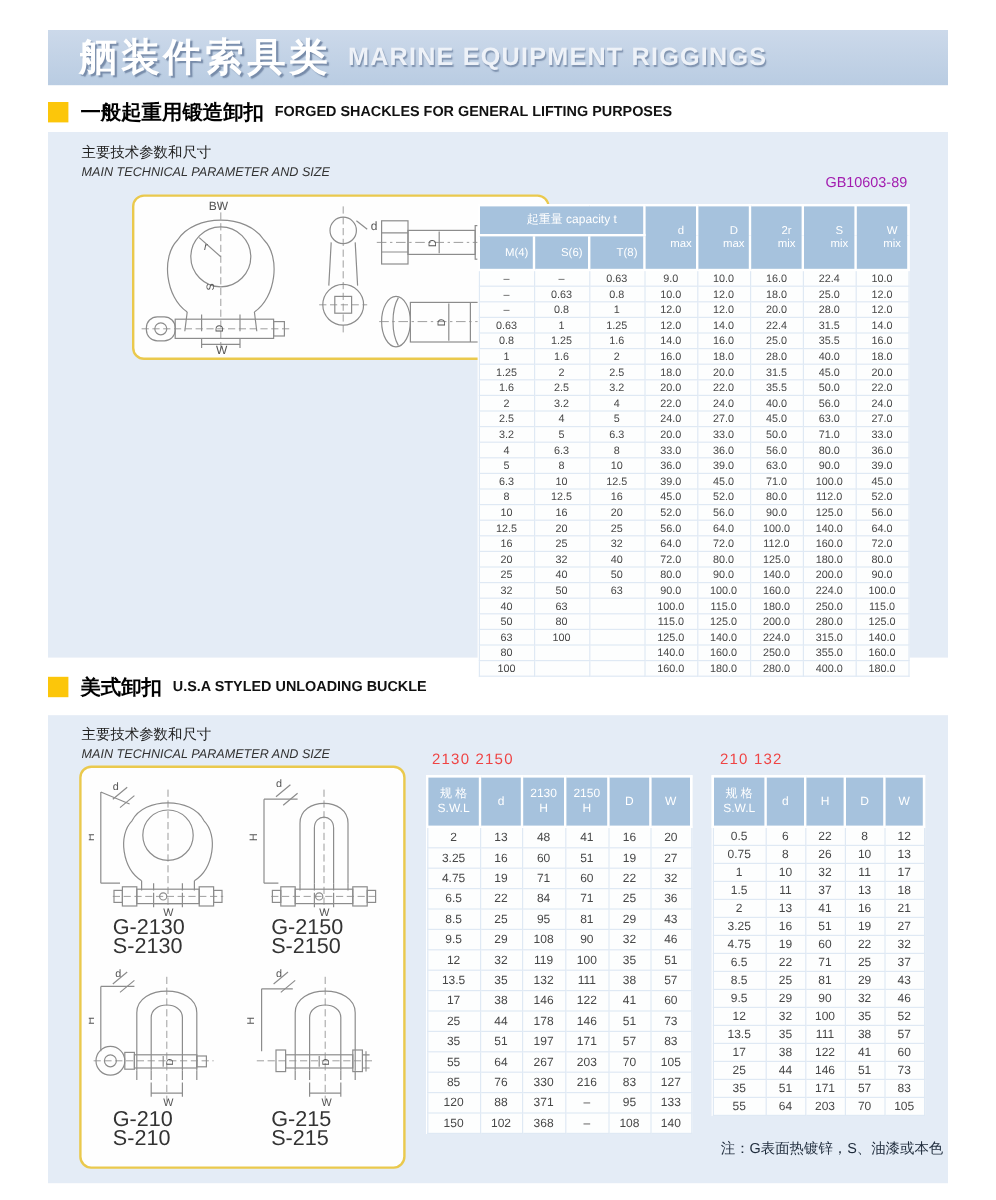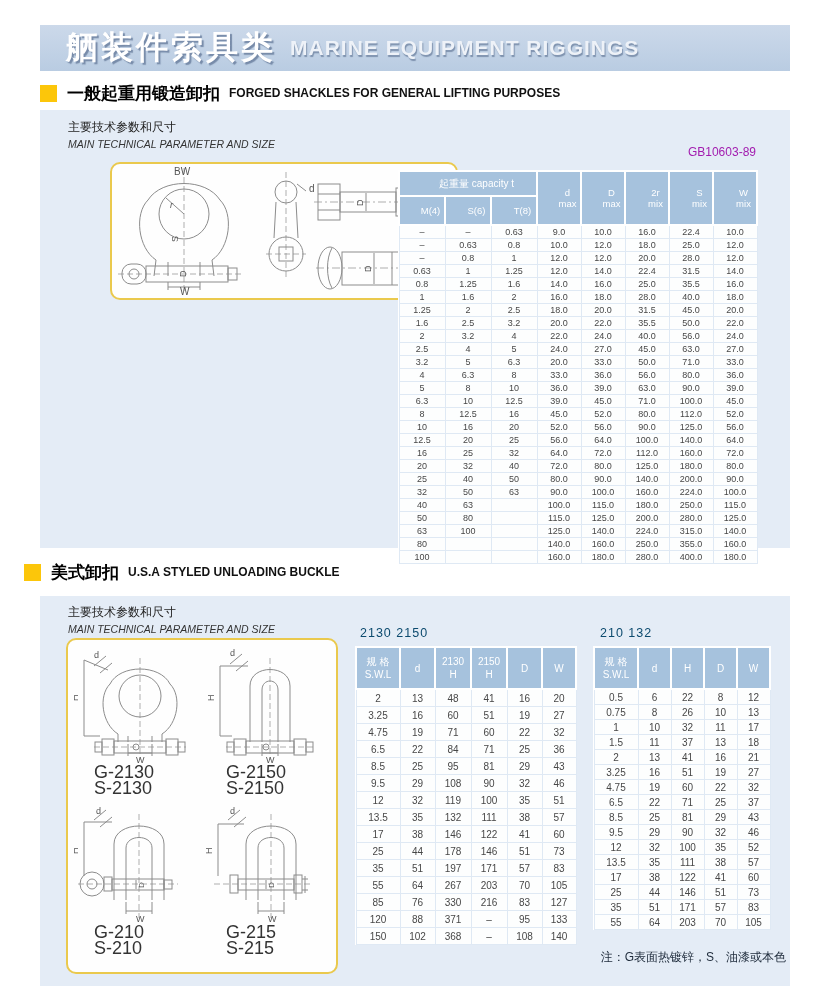--- a/index.html
+++ b/index.html
@@ -42,21 +42,21 @@
   .t1 th.cap{height:22px;font-size:10px;}
   .t1 tr.sub th{height:26px;}
   .t1 th.dim{height:52px;}
   .t1 td{font-size:9px;line-height:9px;padding:1.5px 0;}
 
   .t2 th{font-size:10px;line-height:13px;}
   .t2 thead tr th{height:40px;}
   .ta td{font-size:10px;line-height:11px;padding:2.5px 0;}
   .tb td{font-size:10px;line-height:11px;padding:1.5px 0;}
 
-  .tbl-cap{font-size:12.5px;color:#0c4a6e;letter-spacing:1px;}
+  .tbl-cap{font-size:12.5px;color:#ef4444;letter-spacing:1px;}
   .note{font-size:12px;color:#1d2a3a;text-align:right;}
 
   
   .d-grid{display:grid;grid-template-columns:1fr 1fr;grid-template-rows:1fr 1fr;
           width:100%;height:100%;box-sizing:border-box;padding:6px 2px;}
   .d-cell{display:flex;flex-direction:column;align-items:center;}
   .d-cap{align-self:flex-start;margin-left:24px;font-size:18px;color:#333;line-height:16px;}
 
   svg text{font-family:"Liberation Sans",sans-serif;fill:#555;}
 </style>
@@ -446,21 +446,21 @@
             <td>160.0</td>
             <td>180.0</td>
             <td>280.0</td>
             <td>400.0</td>
             <td>180.0</td>
           </tr>
         </tbody>
     </table>
   </div>
 
-  <div class="abs sec-head" style="left:24px;top:562px;">
+  <div class="abs sec-head" style="left:40px;top:562px;">
     <span class="bullet"></span>
     <span class="zh">美式卸扣</span>
     <span class="en">U.S.A STYLED UNLOADING BUCKLE</span>
   </div>
 
   <div class="abs band" style="left:40px;top:596px;width:750px;height:390px;"></div>
 
   <div class="abs param" style="left:68px;top:604px;">
     <div class="zh">主要技术参数和尺寸</div>
     <div class="en">MAIN TECHNICAL PARAMETER AND SIZE</div>

